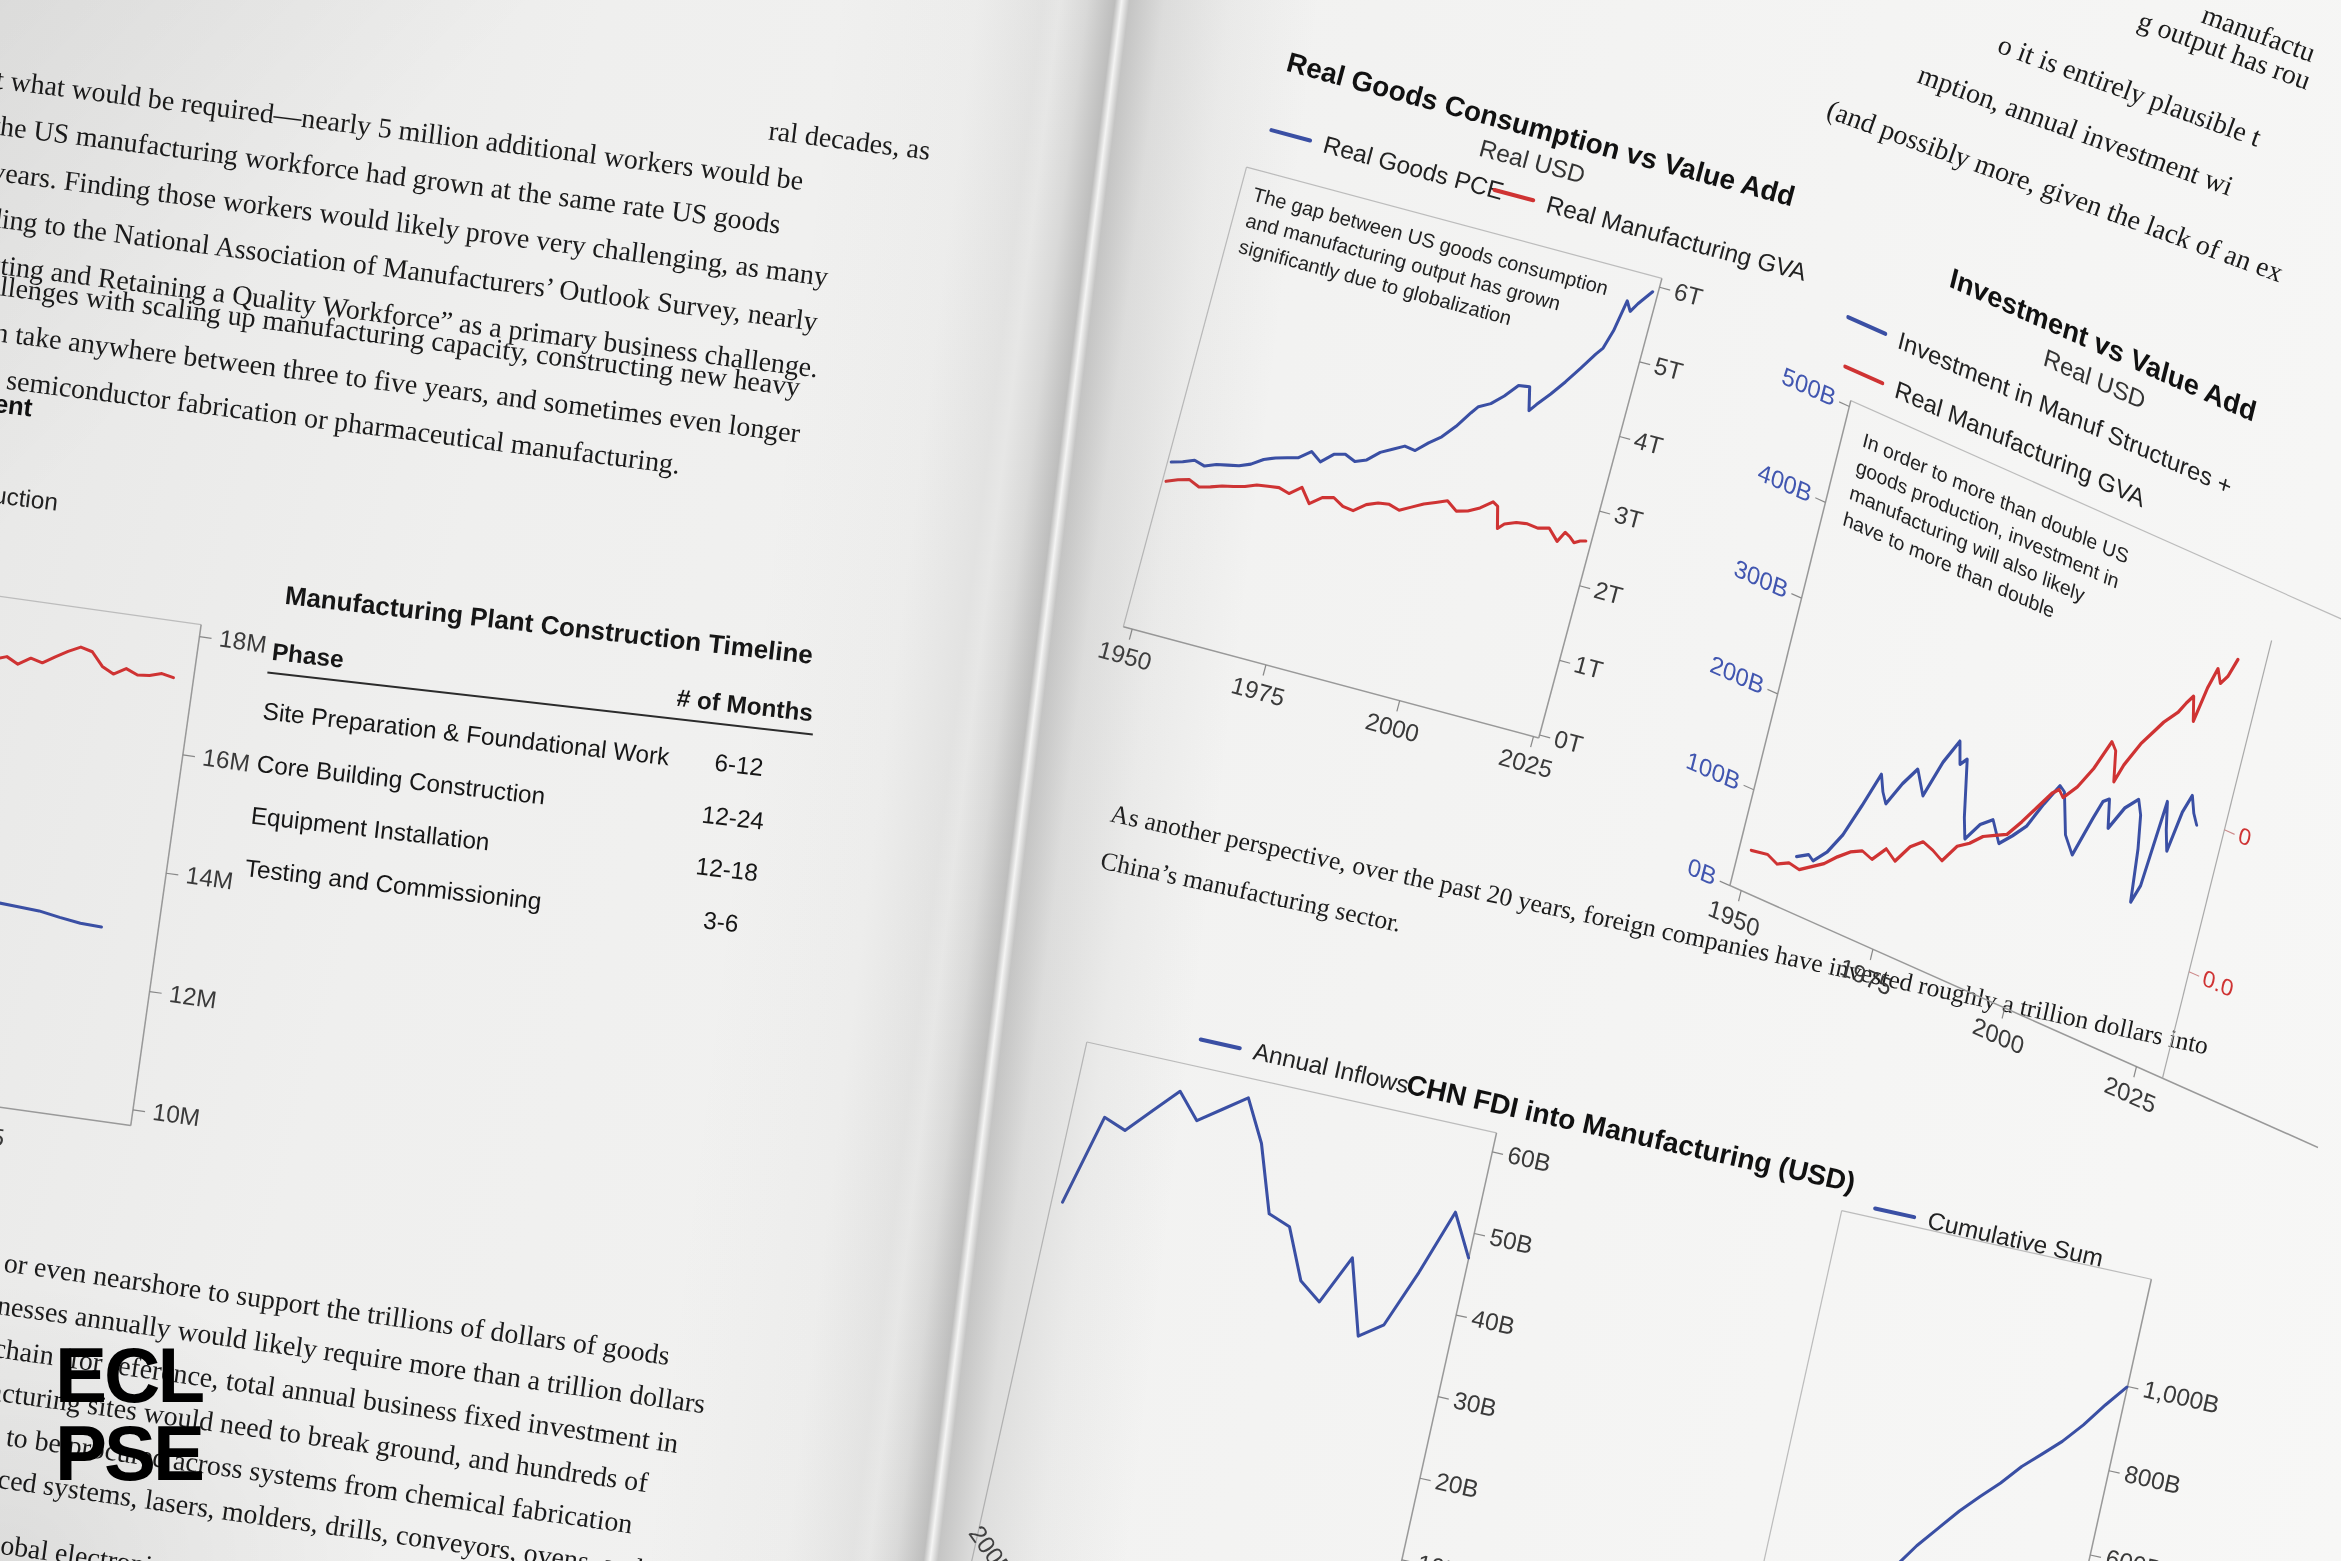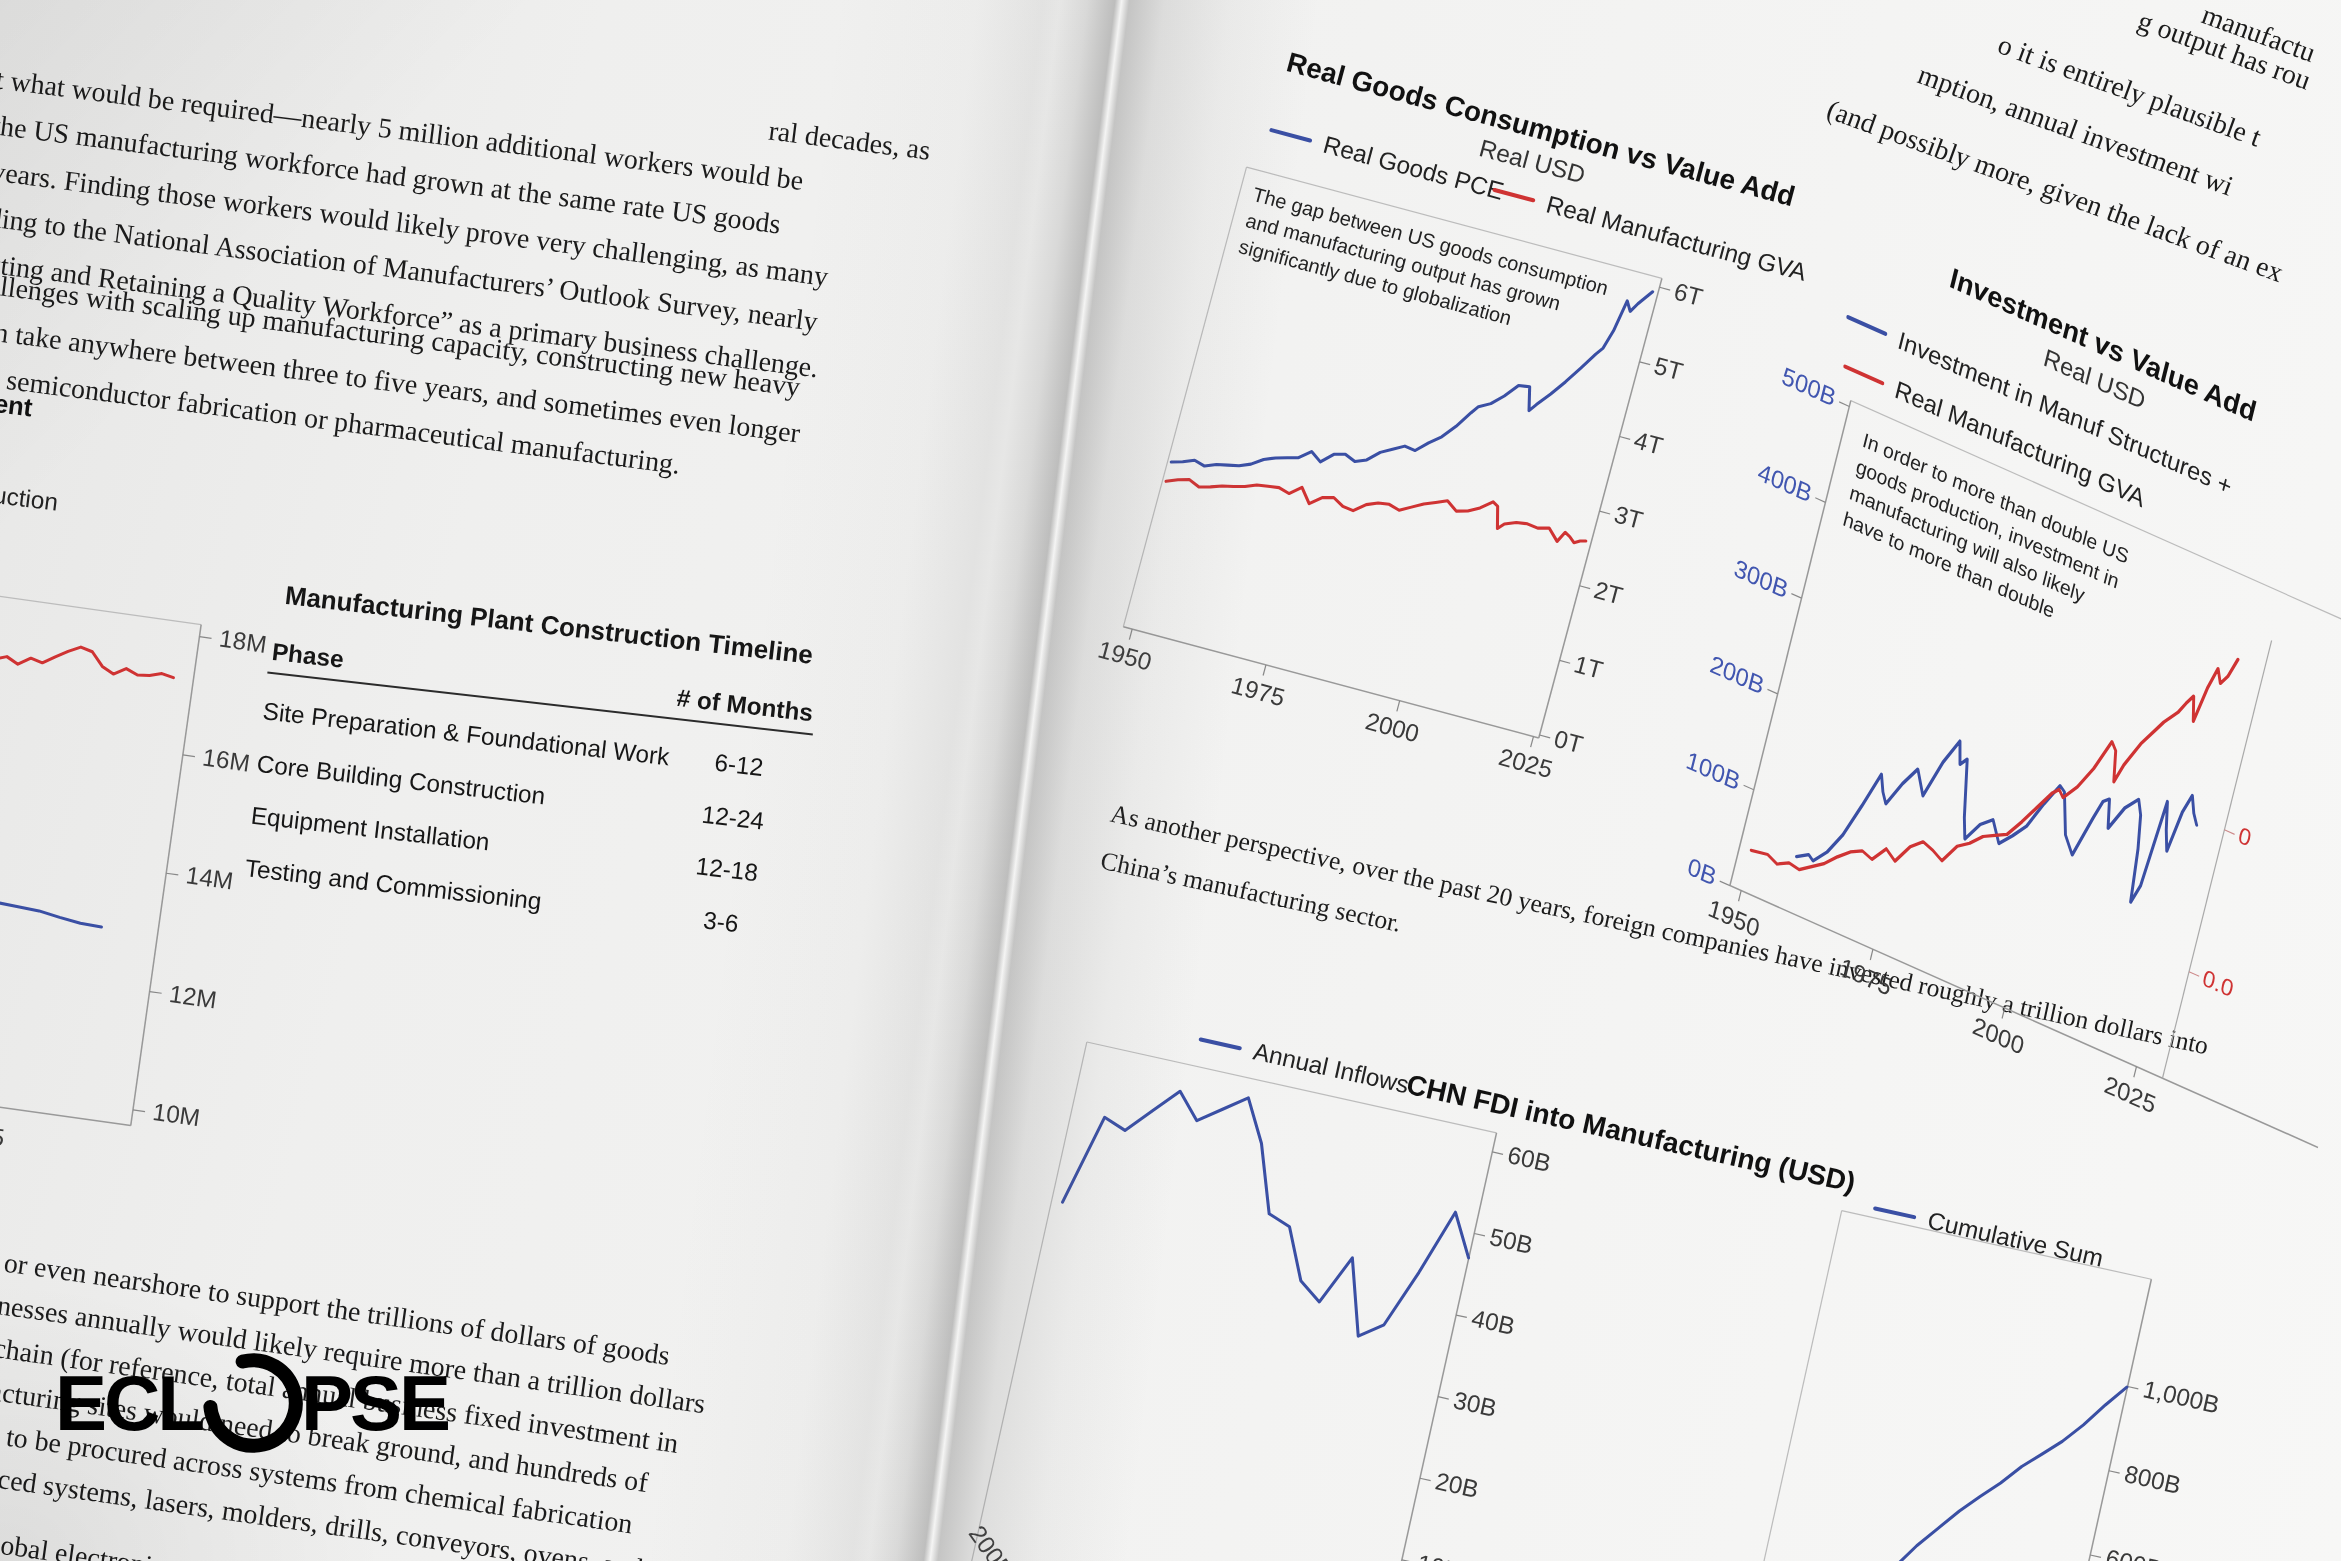--- a/index.html
+++ b/index.html
@@ -41,21 +41,21 @@
       rgba(100,100,100,0.10) 38%,
       rgba(95,95,95,0.07) 41%,
       rgba(90,90,90,0.16) 46%,
       rgba(70,70,70,0.30) 51%,
       rgba(250,250,250,0.30) 52.2%,
       rgba(80,80,80,0.28) 53.6%,
       rgba(100,100,100,0.15) 60%,
       rgba(110,110,110,0.06) 72%,
       rgba(110,110,110,0) 88%);}
   
-  #logo{left:55px;top:1336px;height:134px;display:flex;align-items:center;z-index:60;color:#000;}
+  #logo{left:55px;top:1336px;height:134px;display:flex;align-items:center;z-index:60;color:#000;flex-direction:column;}
   #logo .logo-txt{font-family:"Liberation Sans",sans-serif;font-weight:900;font-size:78px;letter-spacing:-3px;line-height:1;}
   #logo svg{margin:0 -9.8px 0 -7.3px;}
 </style>
 </head>
 <body>
 
 <div class="abs rot" id="para1" style="left:-9.1px;top:9.1px;transform:rotate(7.2deg);z-index:10;">
   <div class="serif-line" style="padding-left:787px;">ral decades, as</div>
   <div class="serif-line">ut what would be required—nearly 5 million additional workers would be</div>
   <div class="serif-line">f the US manufacturing workforce had grown at the same rate US goods</div>

